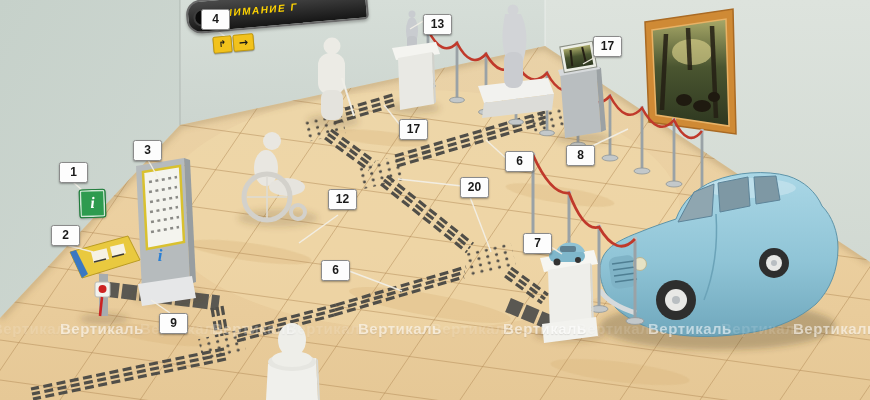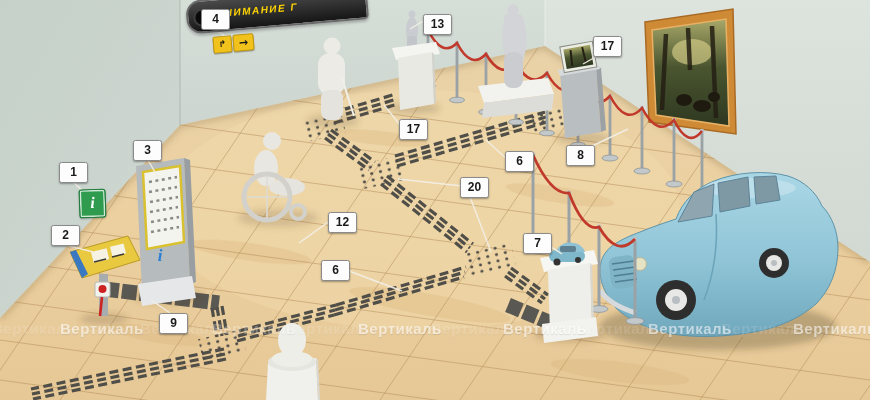--- a/index.html
+++ b/index.html
@@ -453,15 +453,15 @@
 <div class="callout" style="left:51px;top:225px">2</div>
 <div class="callout" style="left:133px;top:140px">3</div>
 <div class="callout" style="left:201px;top:9px">4</div>
 <div class="callout" style="left:505px;top:151px">6</div>
 <div class="callout" style="left:321px;top:260px">6</div>
 <div class="callout" style="left:523px;top:233px">7</div>
 <div class="callout" style="left:566px;top:145px">8</div>
 <div class="callout" style="left:159px;top:313px">9</div>
 <div class="callout" style="left:460px;top:177px">20</div>
 <div class="callout" style="left:399px;top:119px">17</div>
-<div class="callout" style="left:328px;top:212px">12</div>
+<div class="callout" style="left:328px;top:189px">12</div>
 <div class="callout" style="left:423px;top:14px">13</div>
 <div class="callout" style="left:593px;top:36px">17</div>
 
 </body></html>

